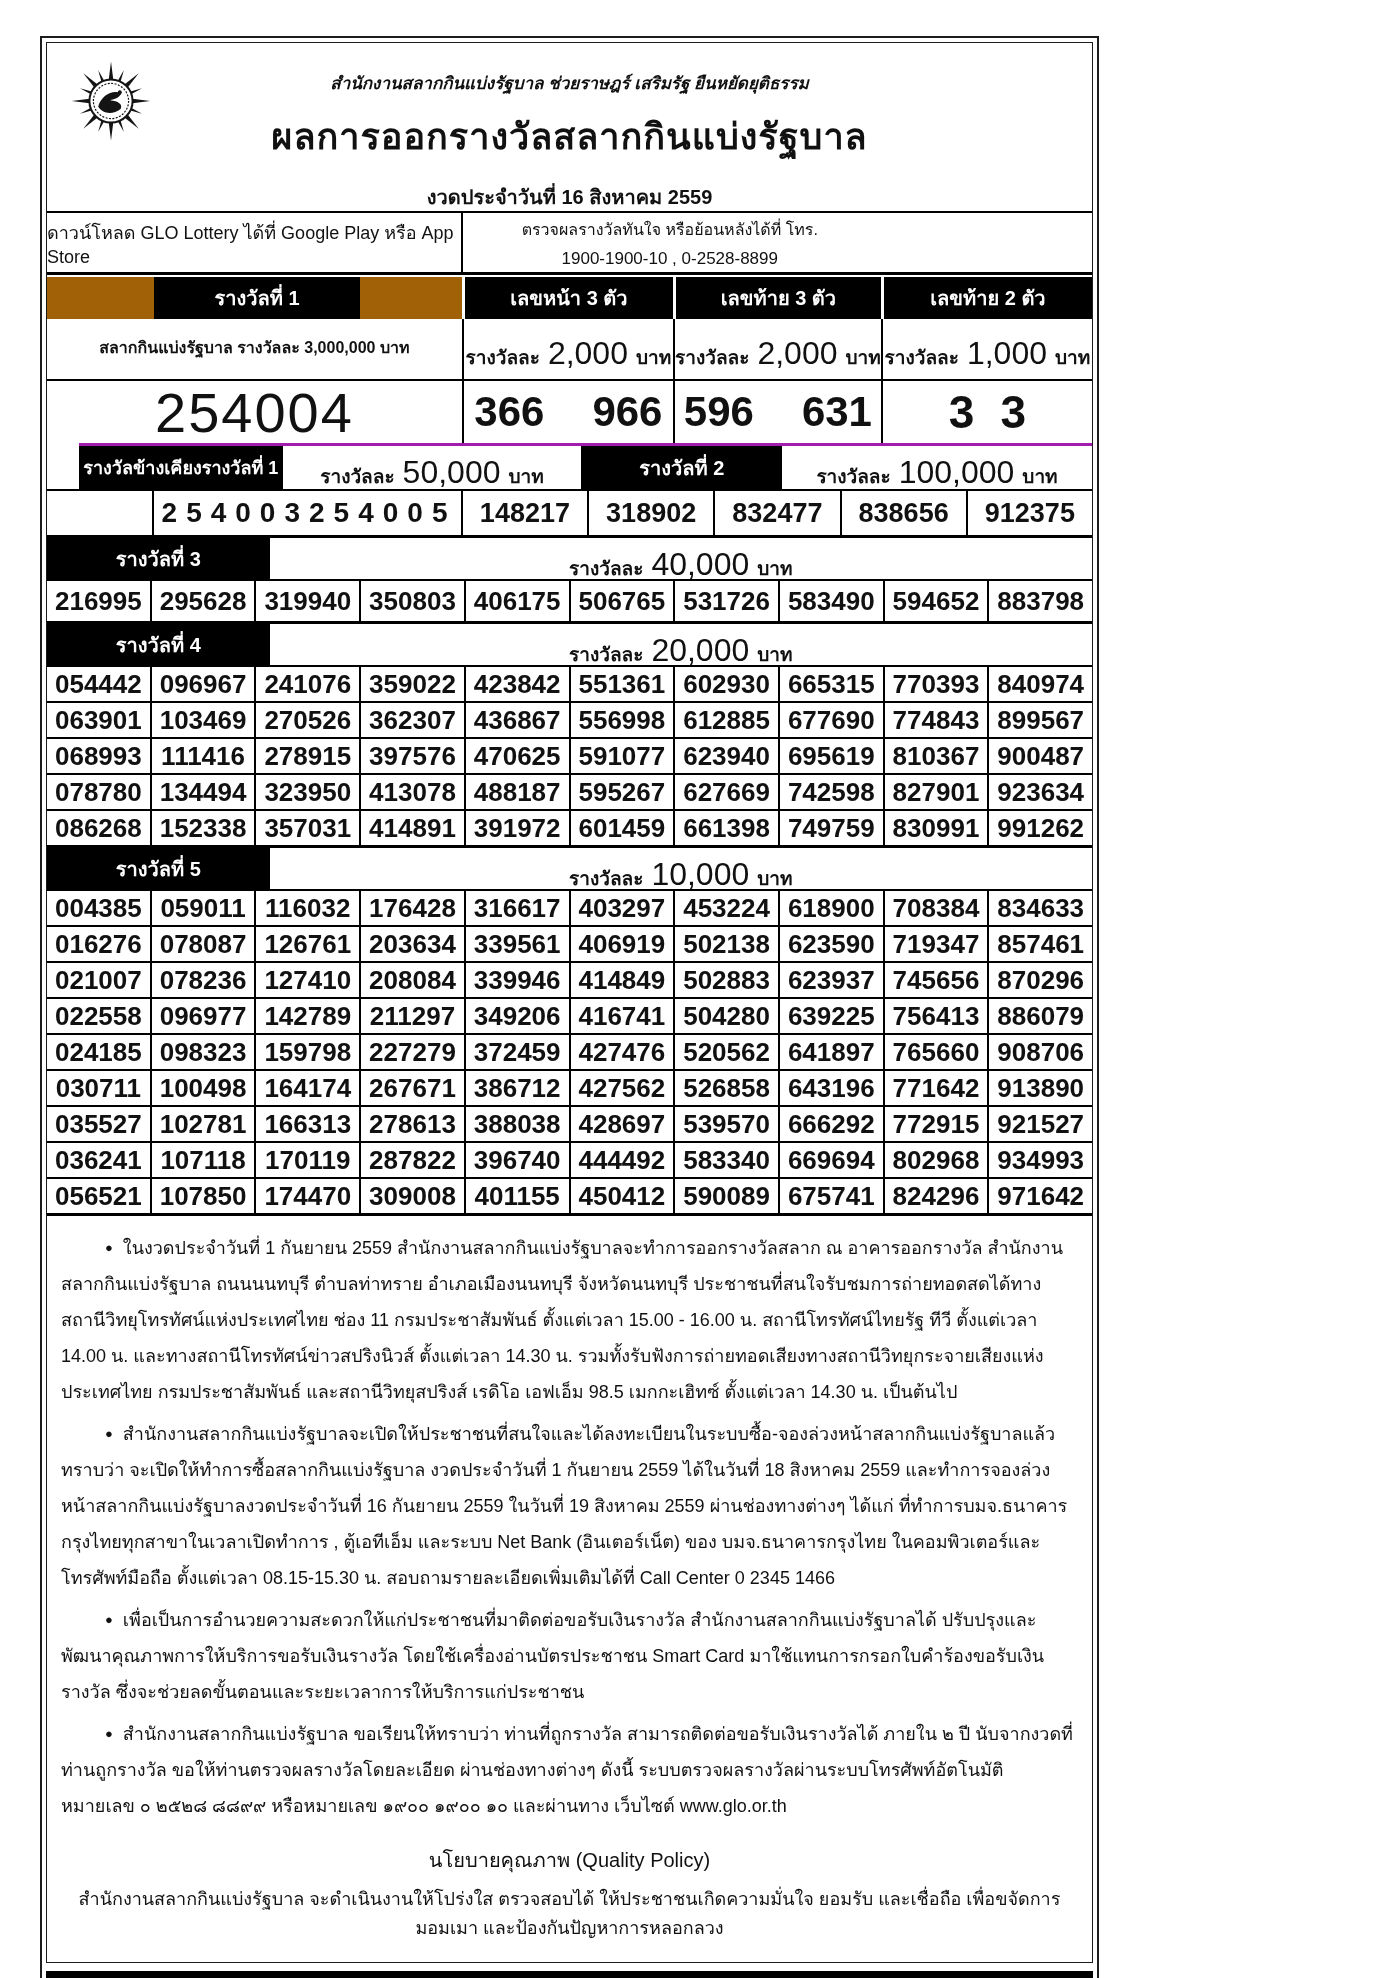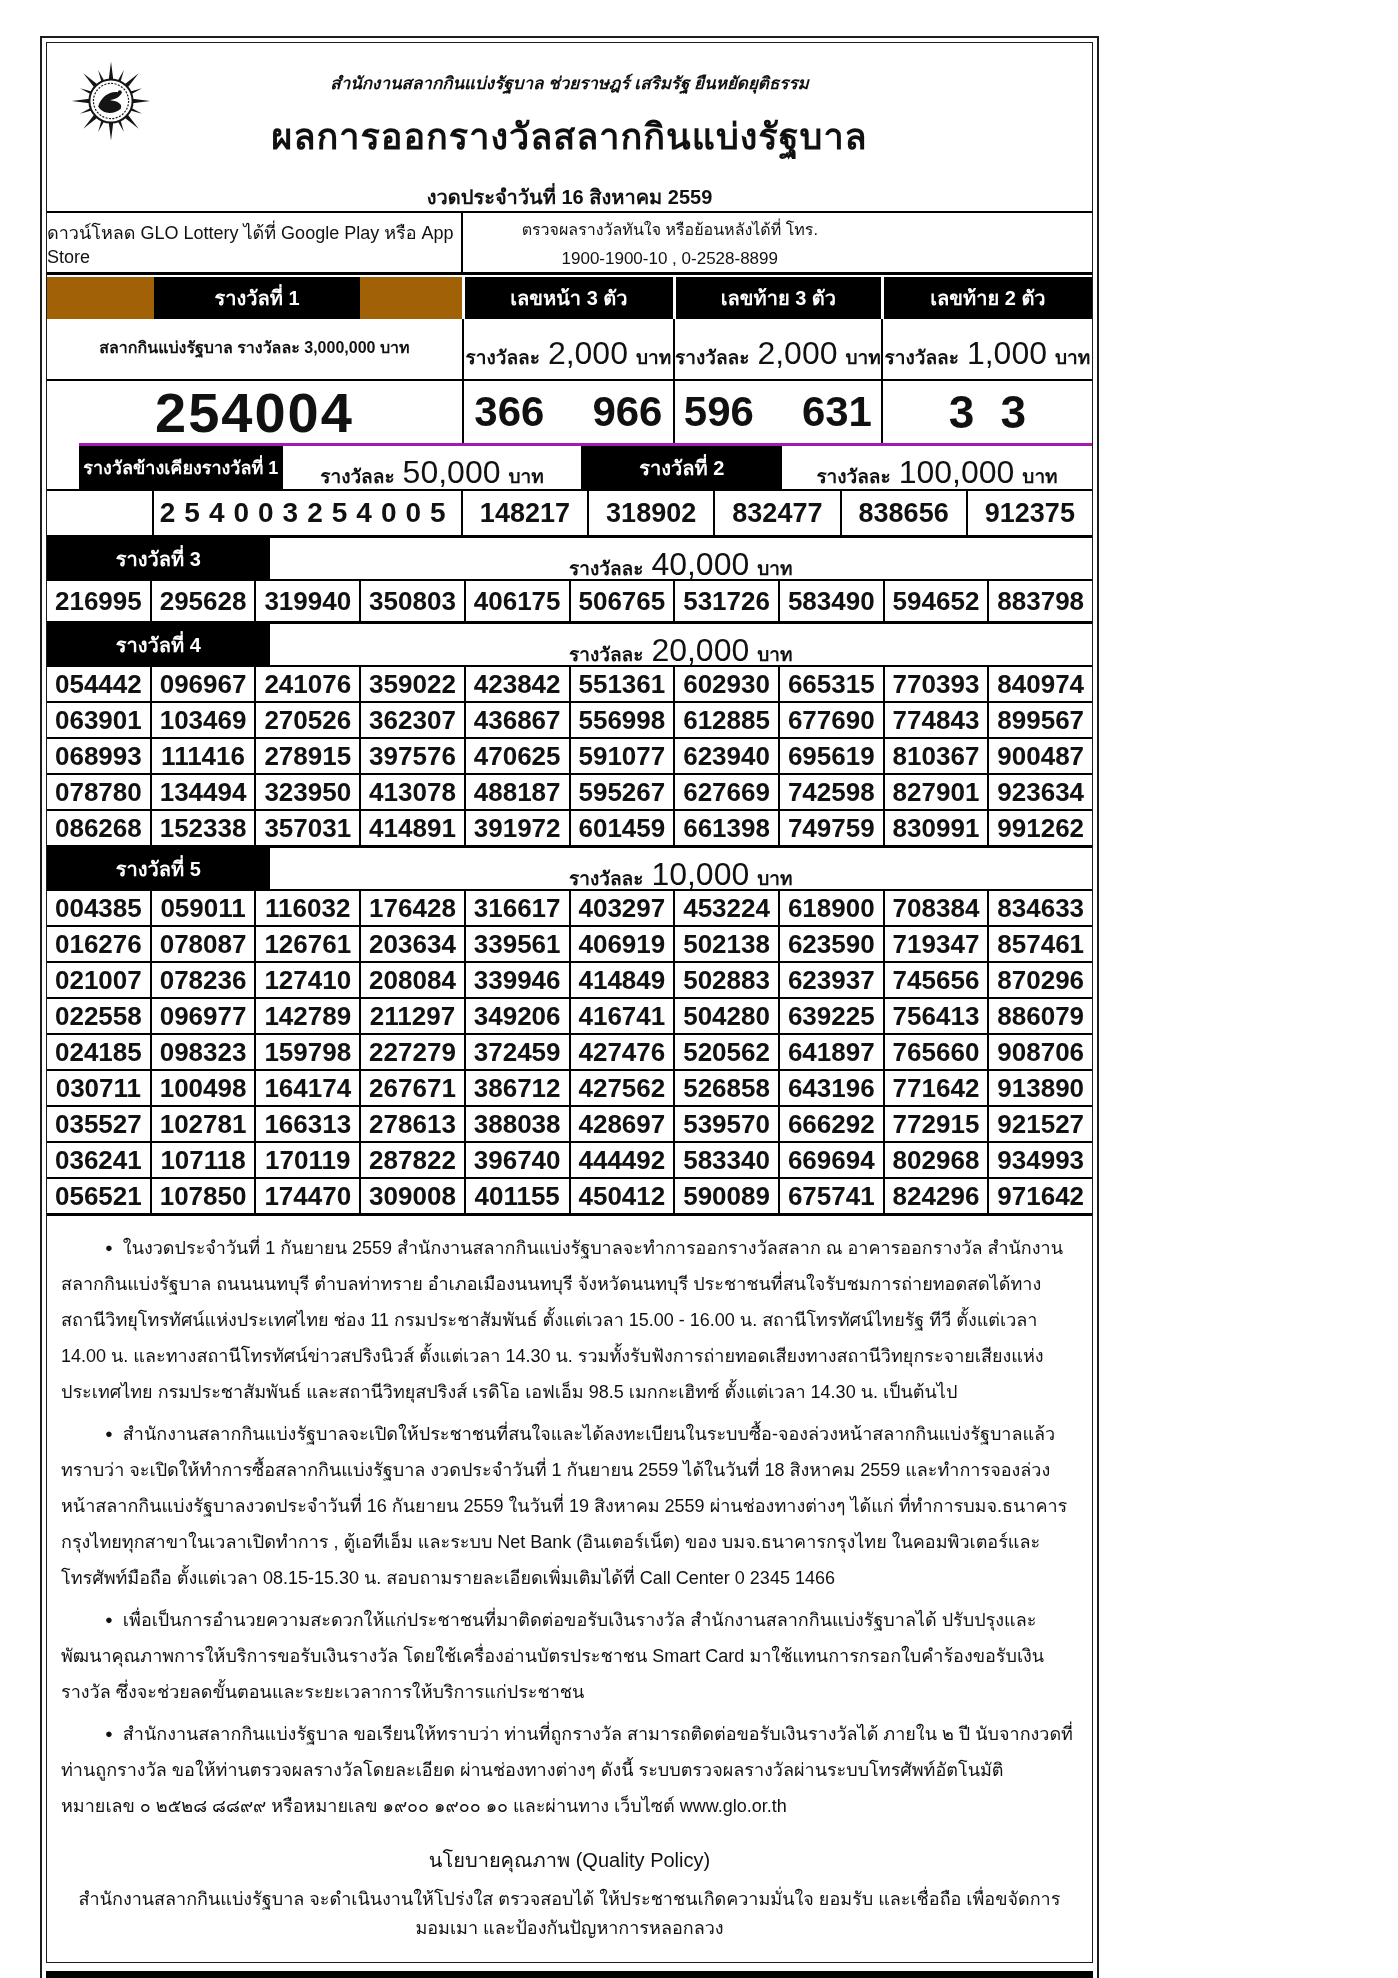--- a/index.html
+++ b/index.html
@@ -39,37 +39,37 @@
   .labrow > div { display:flex; align-items:baseline; justify-content:center; padding-top:16px; }
   .labrow .l1 { width:39.7%; font-size:16px; font-weight:bold; }
   .labrow .l2 { width:20.2%; border-left:2px solid #000; }
   .labrow .l3 { width:19.9%; border-left:2px solid #000; }
   .labrow .l4 { flex:1; border-left:2px solid #000; }
   .amt-pre, .amt-unit { font-size:19px; font-weight:bold; }
   .amt-big { font-size:32px; font-weight:normal; margin:0 8px; }
 
   .bigrow { display:flex; border-top:2px solid #000; height:64px; }
   .bigrow > div { display:flex; align-items:center; justify-content:center; }
-  .bigrow .n1 { width:39.7%; font-size:56px; font-weight:bold; letter-spacing:2px; }
+  .bigrow .n1 { width:39.7%; font-size:56px; font-weight:normal; letter-spacing:2px; }
   .bigrow .n2 { width:20.2%; border-left:2px solid #000; gap:48px; }
   .bigrow .n3 { width:19.9%; border-left:2px solid #000; gap:48px; }
   .bigrow .n4 { flex:1; border-left:2px solid #000; gap:26px; }
   .bigrow .pair3 { font-size:42px; font-weight:bold; }
   .bigrow .pair1 { font-size:46px; font-weight:bold; }
 
   
   .band2 { display:flex; height:46px; border-top:3px solid #a21caf;margin-left:32px; }
   .band2 .bk1 { width:20.1%; font-size:18px; }
   .band2 .wh1 { width:29.5%; }
   .band2 .bk2 { width:19.8%; }
   .band2 .wh2 { flex:1; }
   .whcell { display:flex; align-items:baseline; justify-content:center; padding-top:8px; }
   .siderow { display:flex; border-top:2px solid #000; height:46px; }
   .siderow .empty { width:10.2%; border-right:2px solid #000; }
-  .siderow .pair { width:29.4%; display:flex; align-items:center; justify-content:center; }
+  .siderow .pair { width:29.4%; display:flex; align-items:center; justify-content:flex-start;padding-left:8px; }
   .siderow .pair span { font-size:28px; font-weight:bold; letter-spacing:9px; }
   .sub5 { flex:1; border-left:2px solid #000; }
   .sub5 .nrow { height:100%; }
   .sub5 .ncell { font-size:27px; }
 
   
   .pband { display:flex; height:44px; border-top:3px solid #000; }
   .pband .blackcell { width:21.3%; font-size:20px; }
   .pband .whcell { flex:1; }
 

